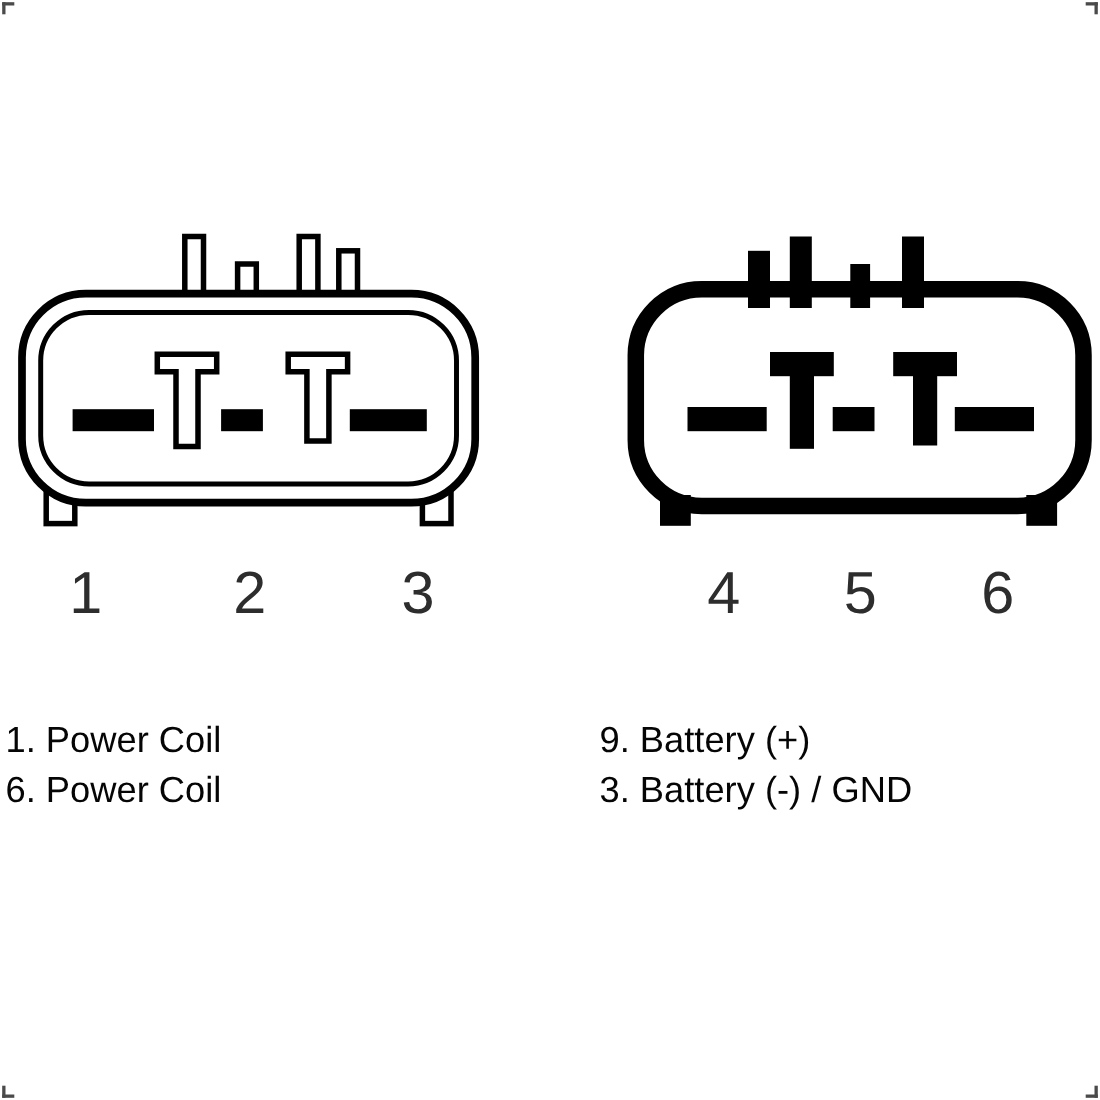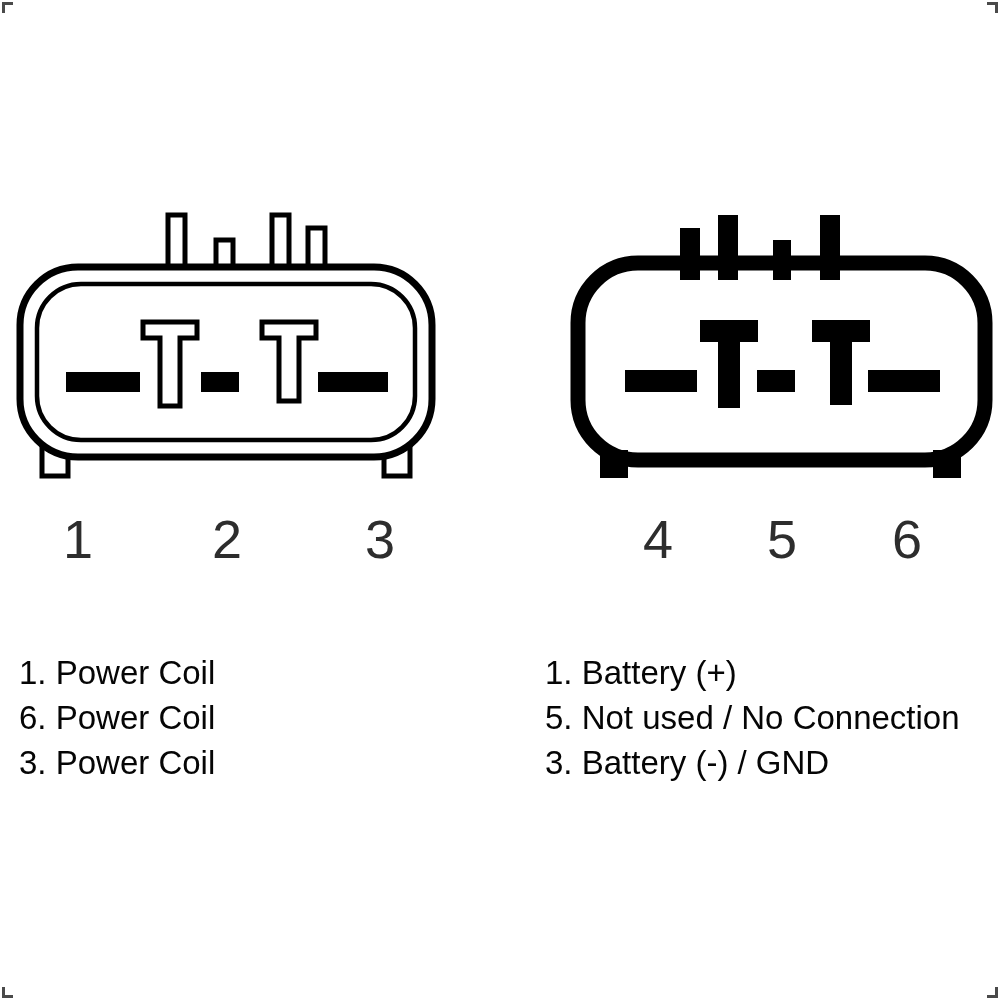--- a/index.html
+++ b/index.html
@@ -92,25 +92,23 @@
     </g>
   </svg>
 
   <div class="pin-number" style="left:78px;top:508px;">1</div>
   <div class="pin-number" style="left:227px;top:508px;">2</div>
   <div class="pin-number" style="left:380px;top:508px;">3</div>
   <div class="pin-number" style="left:658px;top:508px;">4</div>
   <div class="pin-number" style="left:782px;top:508px;">5</div>
   <div class="pin-number" style="left:907px;top:508px;">6</div>
 
-  <div class="legend-block" style="left:19px;top:650px;">
+  <div class="legend-block" style="left:5px;top:650px;">
     <div>1. Power Coil</div>
     <div>6. Power Coil</div>
-    <div>3. Power Coil</div>
   </div>
 
   <div class="legend-block" style="left:545px;top:650px;">
-    <div>1. Battery (+)</div>
-    <div>5. Not used / No Connection</div>
+    <div>9. Battery (+)</div>
     <div>3. Battery (-) / GND</div>
   </div>
 
 </div>
 
 </body></html>

